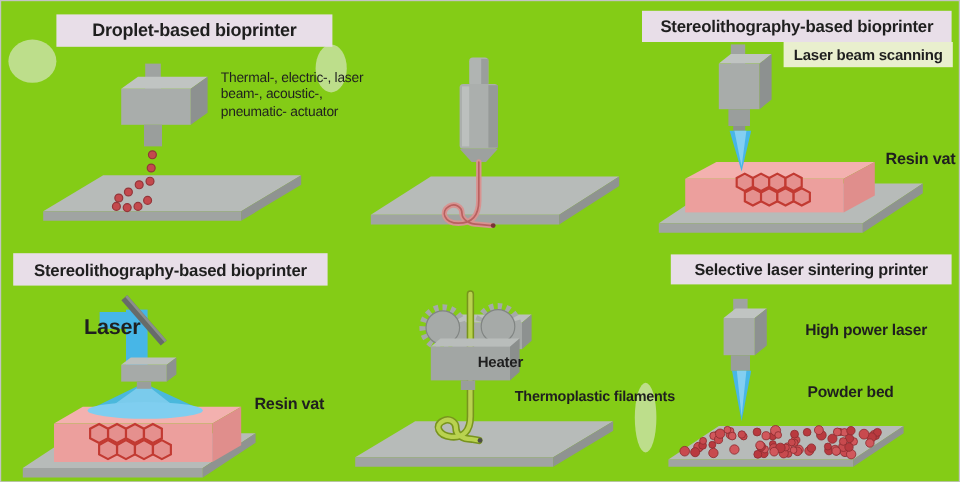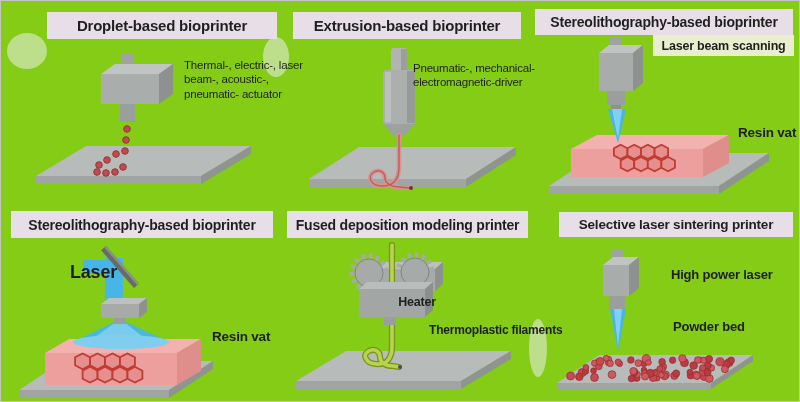--- a/index.html
+++ b/index.html
@@ -87,23 +87,20 @@
         <rect x="104" y="71" width="6" height="50" fill="#bcc0be"></rect>
         <rect x="126" y="70" width="8" height="52" fill="#969a98"></rect>
         <polygon points="102,123 134,123 124,134 112,134" fill="#9da19f"></polygon>
       </g>
       <g fill="none" stroke-linecap="round">
         <path d="M118,134 L118,166 C118,179 112,185 101,185 C89,185 86,175 93,171 C98,168 104,171 104,177 C104,182 110,186 118,186 L129,187" style="stroke:var(--filament_pink)" stroke-width="4.5"></path>
         <path d="M118,134 L118,166 C118,179 112,185 101,185 C89,185 86,175 93,171 C98,168 104,171 104,177 C104,182 110,186 118,186 L129,187" stroke="#b9605f" stroke-width="1.4"></path>
         <circle cx="130" cy="187" r="2" fill="#773335" stroke="none"></circle>
       </g>
     </svg>
-    <div class="title" style="left:12px;top:11px;width:228px;height:27px;font-size:15px">Extrusion-based bioprinter</div>
-    <div class="note" style="left:132px;top:60px;width:140px">Pneumatic-, mechanical-
-electromagnetic-driver</div>
   </section>
 
   <section class="panel" style="left:530px;top:0;width:270px;height:200px">
     <svg width="270" height="200" viewBox="0 0 270 200">
       <g>
         <polygon points="18,185 68,152 238,152 188,185" fill="#b7bbb9"></polygon>
         <polygon points="18,185 188,185 188,193 18,193" fill="#a0a4a2"></polygon>
         <polygon points="188,185 238,152 238,160 188,193" fill="#8f9391"></polygon>
       </g>
       <g>
@@ -209,21 +206,20 @@
         <circle cx="134" cy="71" r="16.5" fill="none" stroke="#a6aaa8" stroke-width="6" stroke-dasharray="3.6 3.4"></circle>
         <circle cx="134" cy="71" r="14" fill="#a6aaa8" stroke="#818583" stroke-width="1"></circle>
       </g>
       <g>
         <polygon points="78,88 86,81 152,81 144,88" fill="#b9bdbb"></polygon>
         <rect x="78" y="88" width="66" height="28" fill="#a2a6a4"></rect>
         <polygon points="144,88 152,81 152,109 144,116" fill="#8b8f8d"></polygon>
         <rect x="103" y="116" width="12" height="8" fill="#9a9e9c"></rect>
       </g>
     </svg>
-    <div class="title" style="left:6px;top:10px;width:241px;height:27px;font-size:14px">Fused deposition modeling printer</div>
     <div class="lbl" style="left:78px;top:94px;width:66px;text-align:center;font-size:12.5px">Heater</div>
     <div class="lbl" style="left:123px;top:122px;font-size:12px">Thermoplastic filaments</div>
   </section>
 
   <section class="panel" style="left:530px;top:200px;width:270px;height:202px">
     <svg width="270" height="202" viewBox="0 0 270 202">
       <g>
         <polygon points="26,182 68,154 222,154 180,182" fill="#b7bbb9"></polygon>
         <polygon points="26,182 180,182 180,188 26,188" fill="#a0a4a2"></polygon>
         <polygon points="180,182 222,154 222,160 180,188" fill="#8f9391"></polygon>

